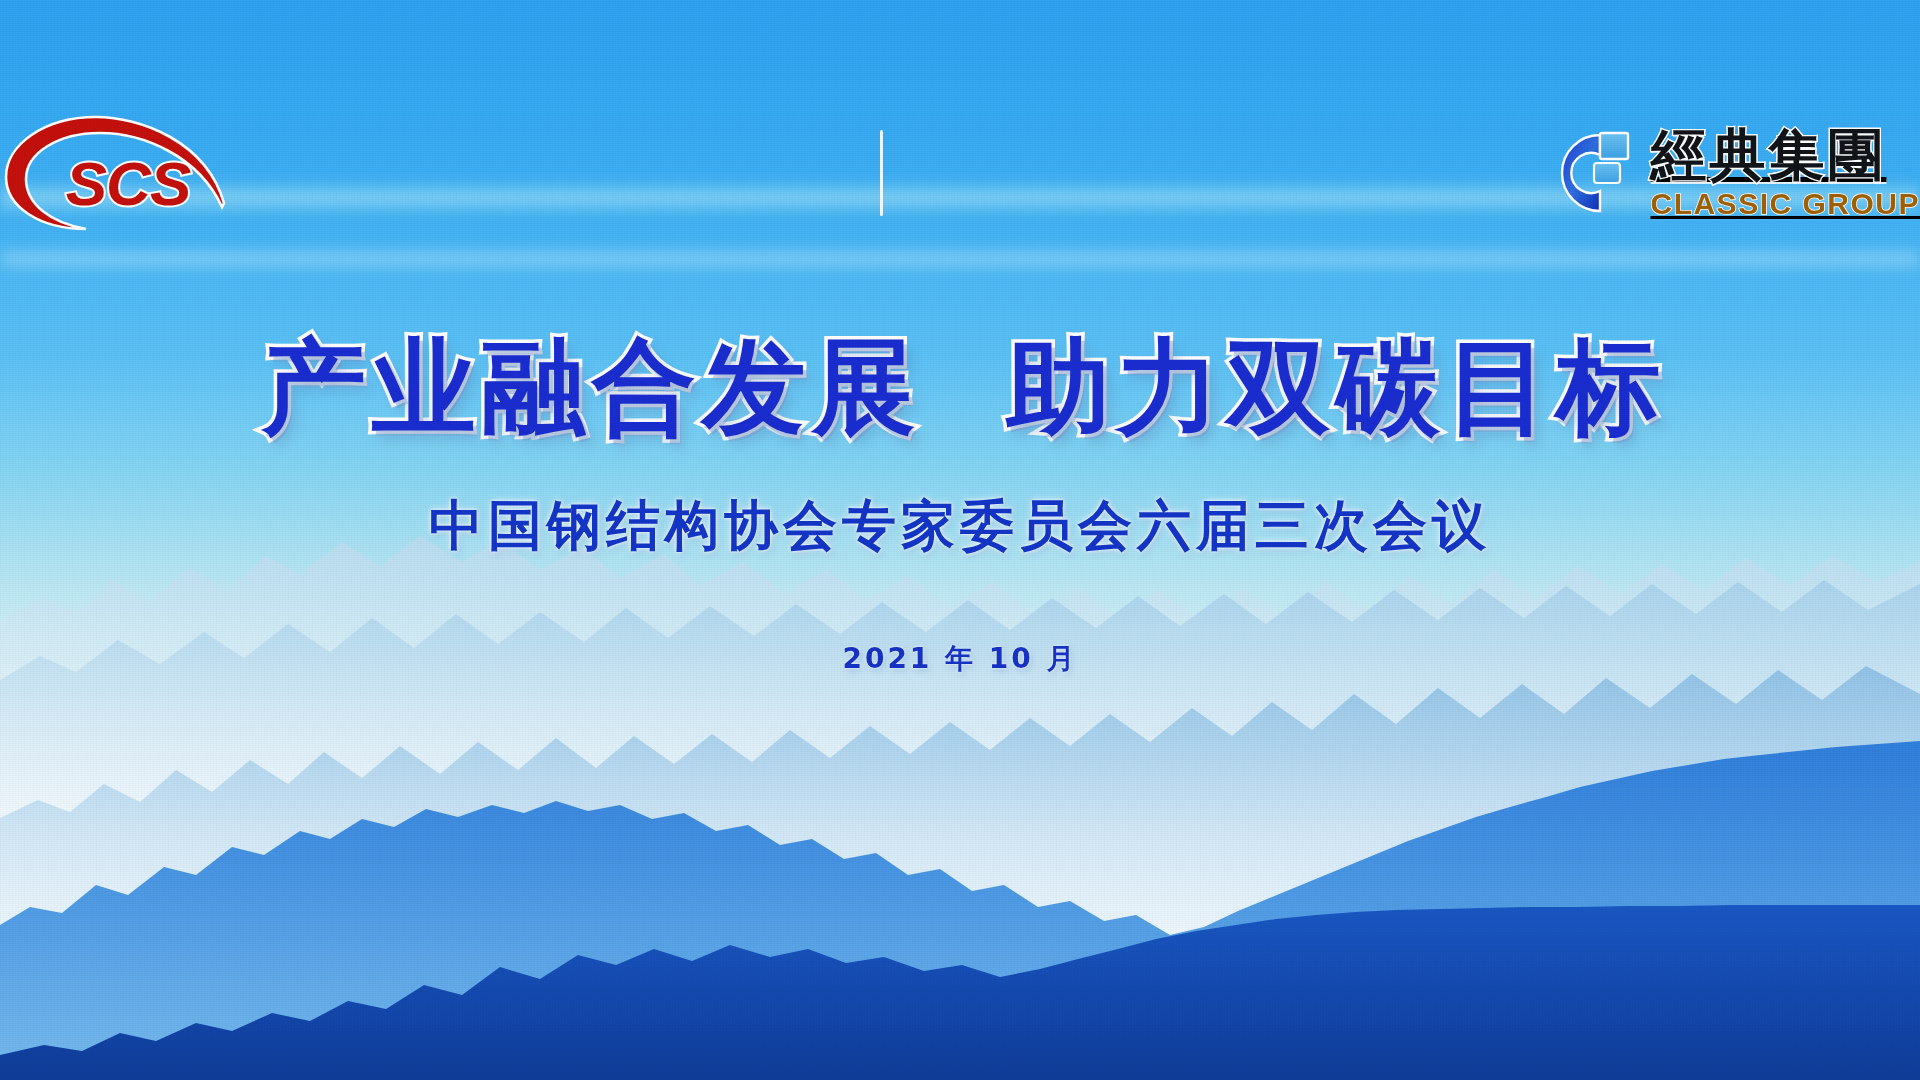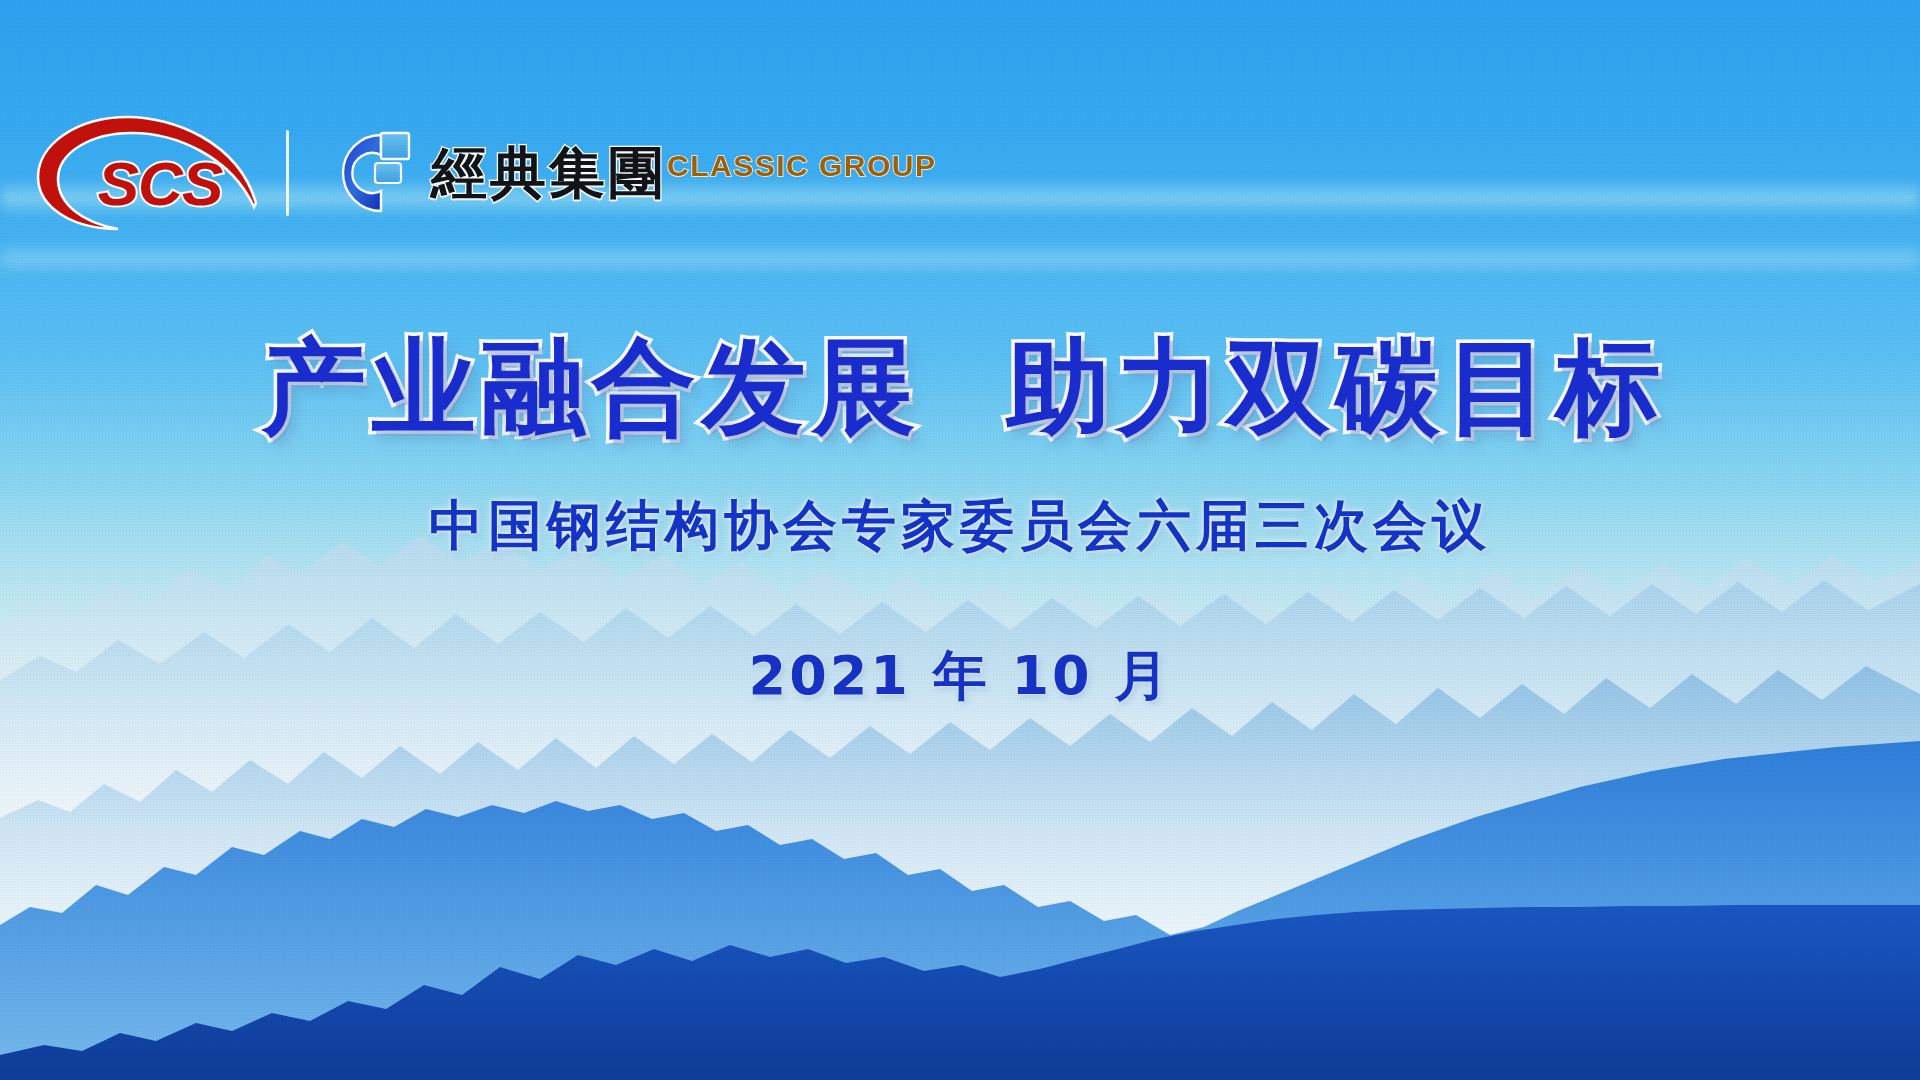--- a/index.html
+++ b/index.html
@@ -68,24 +68,23 @@
   .ridge svg { display: block; width: 1920px; }
 
   
   .logo-bar {
     position: absolute;
     left: 0; right: 0;
     top: 108px;
     height: 130px;
     display: flex;
     align-items: center;
-    justify-content: flex-start;
+    justify-content: space-between;
     gap: 4px;
     z-index: 20;
-    margin-left: 32px;
   }
 
   .scs-mark {
     position: relative;
     width: 232px;
     height: 116px;
   }
   .scs-mark svg { display:block; }
 
   .logo-divider {
@@ -99,23 +98,24 @@
   .classic-block {
     display: flex;
     align-items: center;
     gap: 16px;
   }
   .classic-mark { width: 96px; height: 96px; }
   .classic-mark svg { display:block; }
 
   .classic-text {
     display: flex;
-    flex-direction: row;
+    flex-direction: column;
     justify-content: center;
     line-height: 1;
+    text-decoration: underline;
   }
   .classic-cn {
     font-family: "DejaVu Sans", "Liberation Sans", sans-serif;
     font-size: 56px;
     font-weight: 700;
     color: #111418;
     letter-spacing: 3px;
     -webkit-text-stroke: 2.5px #ffffff;
     paint-order: stroke fill;
     text-shadow: 0 2px 1px rgba(255,255,255,.85);
@@ -183,21 +183,21 @@
   .date-wrap {
     position: absolute;
     left: 0; right: 0;
     top: 640px;
     text-align: center;
     z-index: 20;
   }
   .date {
     display: inline-block;
     font-family: "DejaVu Sans", "Liberation Sans", sans-serif;
-    font-size: 54px;
+    font-size: 28px;
     font-weight: 700;
     color: #1633c6;
     letter-spacing: 3px;
     white-space: pre;
     text-shadow:
       0 0 3px rgba(255,255,255,.95),
       2px 3px 6px rgba(120,160,210,.4);
   }
 
   

